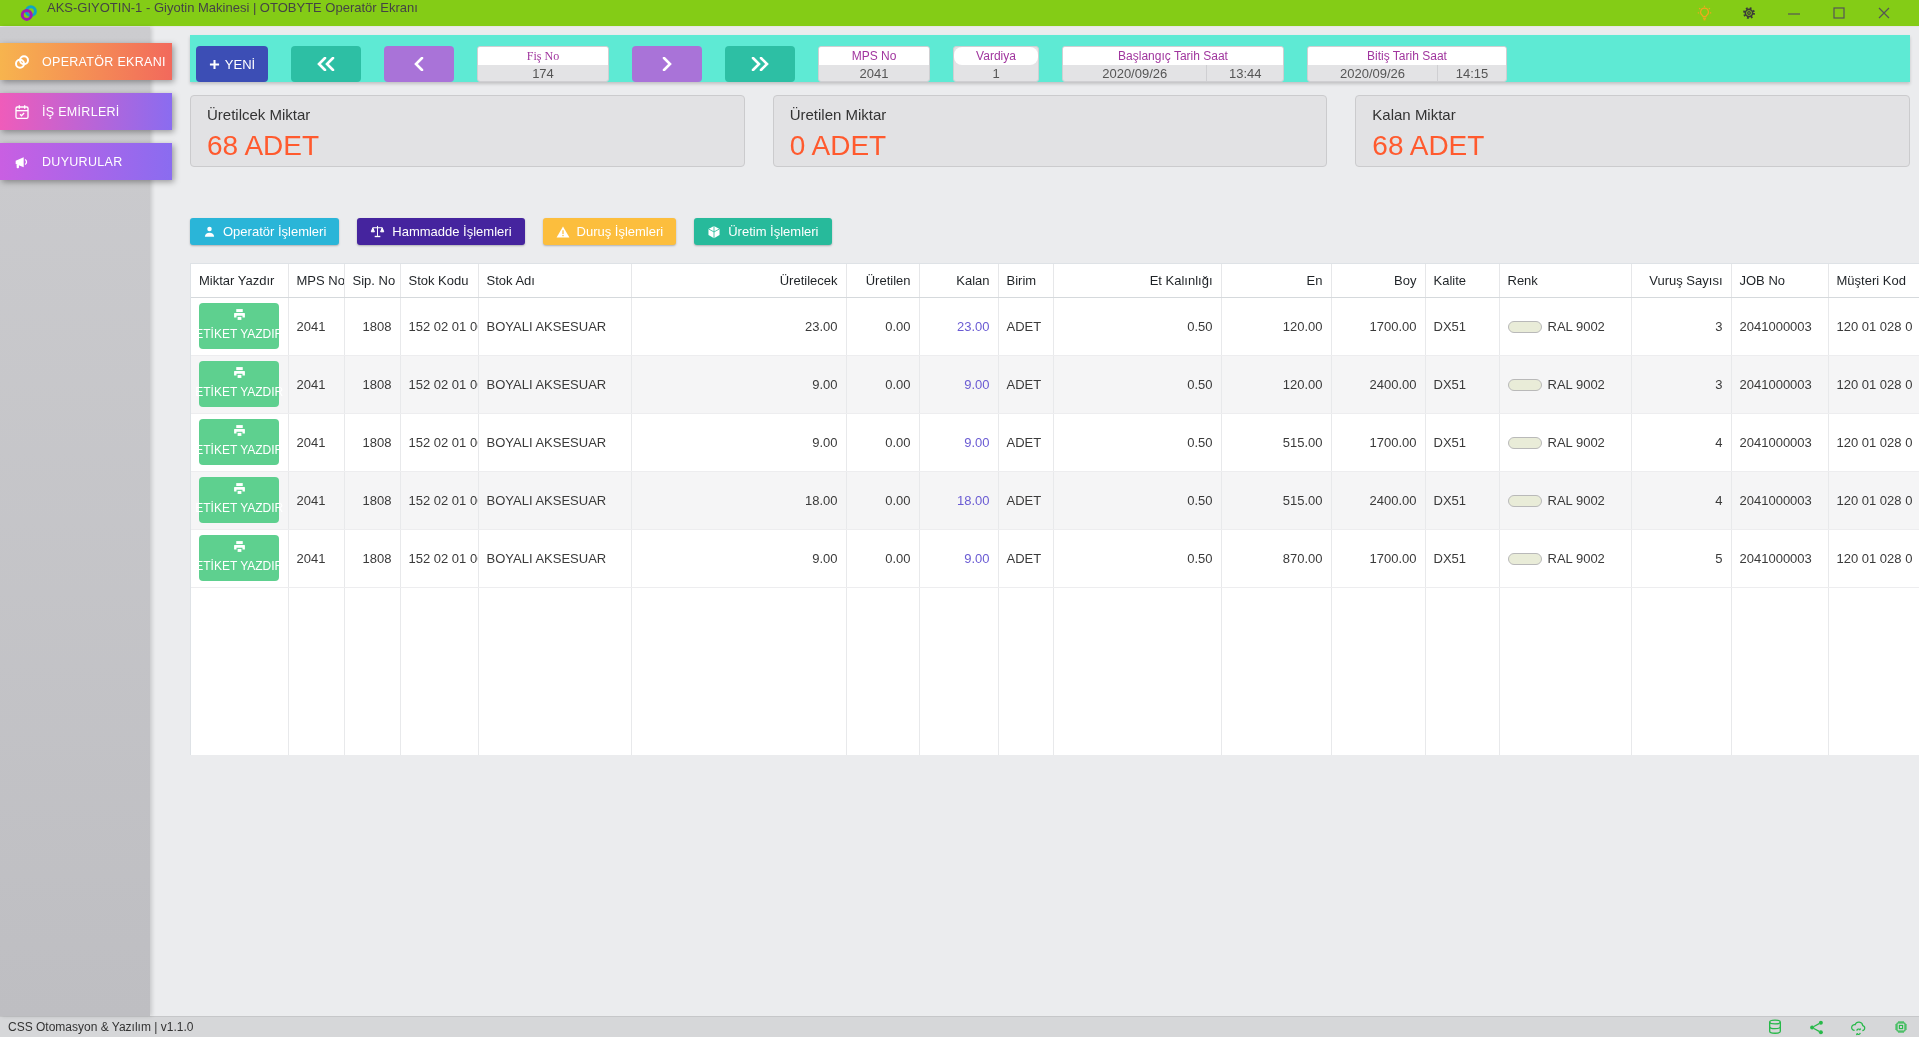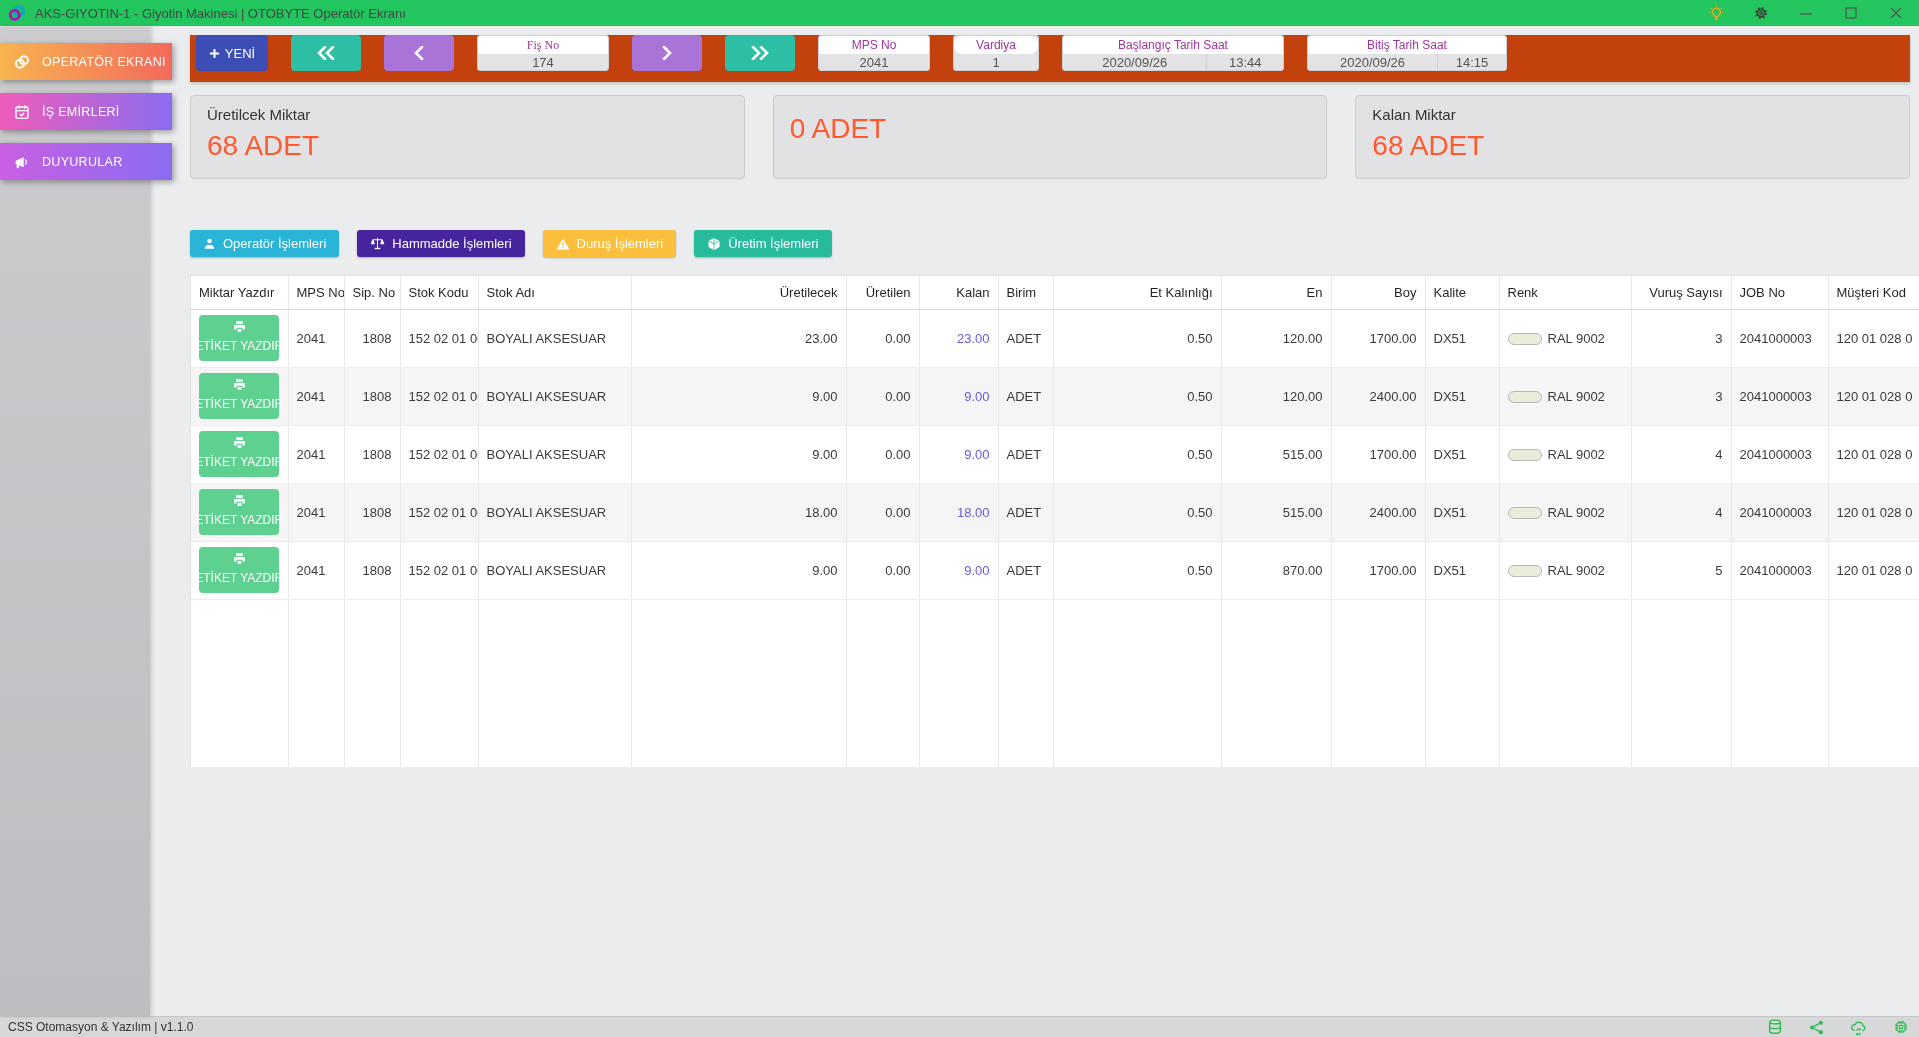--- a/index.html
+++ b/index.html
@@ -1,21 +1,21 @@
 <!DOCTYPE html>
 <html><head>
 <meta charset="utf-8">
 <style>
   * { margin:0; padding:0; box-sizing:border-box; }
   html,body { width:1919px; height:1037px; overflow:hidden;
     font-family:"Liberation Sans", sans-serif; background:#ebecee; }
 
   
-  .titlebar { height:27px; background:#22c55e; display:flex; align-items:center;
-    padding:0 8px; border-bottom:1px solid #e6e6e6; }
+  .titlebar { height:27px; background:#84cc16; display:flex; 
+    padding:0 20px; border-bottom:1px solid #e6e6e6; }
   .titlebar .logo { display:flex; align-items:center; }
   .titlebar .title { margin-left:9px; font-size:13px; color:#444; }
   .win-controls { margin-left:auto; display:flex; align-items:center; gap:27px; padding-right:6px; }
   .win-controls span { display:flex; align-items:center; justify-content:center;
     width:18px; height:18px; cursor:pointer; }
 
   
   .shell { display:flex; height:989px; }
   .sidebar { width:150px; background:linear-gradient(180deg,#cccccf 0%,#bebec2 100%);
     padding-top:16px; position:relative; z-index:5;
@@ -24,43 +24,43 @@
     color:#fff; font-size:12.5px; letter-spacing:.3px; cursor:pointer; white-space:nowrap;
     box-shadow:2px 2px 6px rgba(0,0,0,.35); }
   .side-item svg { flex:0 0 auto; margin:0 12px 0 14px; }
   .si-0 { background:linear-gradient(90deg,#f7b44e,#f2695c); }
   .si-1 { background:linear-gradient(90deg,#ef5cba,#8a6cf0); }
   .si-2 { background:linear-gradient(90deg,#c95fe2,#8a6cf0); }
 
   .main { flex:1; background:#ebecee; padding:8px 0 0 40px; overflow:hidden; }
 
   
-  .toolbar-panel { height:47px; background:#c2410c; margin-right:9px;
-    display:flex; align-items:flex-start; gap:23px; padding-left:6px;
+  .toolbar-panel { height:47px; background:#5eead4; margin-right:9px;
+    display:flex; align-items:flex-end; gap:23px; padding-left:6px;
     box-shadow:0 2px 3px rgba(0,0,0,.18); }
   .btn-new { width:72px; height:36px; background:#3c4eb5; border:none; border-radius:4px;
     color:#fff; font-size:13px; display:flex; align-items:center; justify-content:center;
     gap:5px; cursor:pointer; }
   .btn-nav { width:70px; height:36px; border:none; border-radius:4px; color:#fff;
     display:flex; align-items:center; justify-content:center; cursor:pointer; }
   .teal { background:#2dbfa4; } .purp { background:#a973d8; }
   .tb-field { height:36px; border-radius:3px; overflow:hidden; display:flex;
     flex-direction:column; border:1px solid #cfcfd2; background:#e3e3e5; }
   .tb-label { height:18px; background:#ffffff; color:#a0359e; font-size:12px;
     display:flex; align-items:center; justify-content:center; }
   .tb-vals { flex:1; display:flex; }
   .tb-val { flex:1; display:flex; align-items:center; justify-content:center;
     font-size:13px; color:#555; cursor:text; }
   .tb-val + .tb-val { border-left:1px solid #cfcfd2; }
   .w-fis{width:132px}.w-mps{width:112px}.w-var{width:86px}.w-bas{width:222px}.w-bit{width:200px}
   .w-bas .tb-val:first-child,.w-bit .tb-val:first-child{flex:1.9}
 
   
   .cards { display:flex; gap:28px; margin:13px 9px 0 0; }
-  .card { flex:1; height:84px; background:#e2e2e4; border:1px solid #cbcbcd;
+  .card { flex:1; height:72px; background:#e2e2e4; border:1px solid #cbcbcd;
     border-radius:4px; padding:10px 16px; }
   .card-title { font-size:15px; color:#333; }
   .card-value { font-size:28px; margin-top:7px; color:#ff5a2e; }
 
   
   .actions { display:flex; gap:18px; margin-top:51px; }
   .action-btn { height:27px; border:none; border-radius:3px; color:#fff; font-size:13px;
     display:flex; align-items:center; padding:0 13px; gap:7px; cursor:pointer;
     box-shadow:0 1px 2px rgba(0,0,0,.25); }
 
@@ -234,20 +234,21 @@
         </div>
       </div>
     </div>
 
     <div class="cards">
       <div class="card">
         <div class="card-title">Üretilcek Miktar</div>
         <div class="card-value" style="color: rgb(255, 90, 46);">68 ADET</div>
       </div>
       <div class="card">
+        <div class="card-title">Üretilen Miktar</div>
         <div class="card-value" style="color: rgb(255, 90, 46);">0 ADET</div>
       </div>
       <div class="card">
         <div class="card-title">Kalan Miktar</div>
         <div class="card-value" style="color: rgb(255, 90, 46);">68 ADET</div>
       </div>
     </div>
 
     <div class="actions">
       <button class="action-btn" style="background: rgb(42, 181, 216);">

